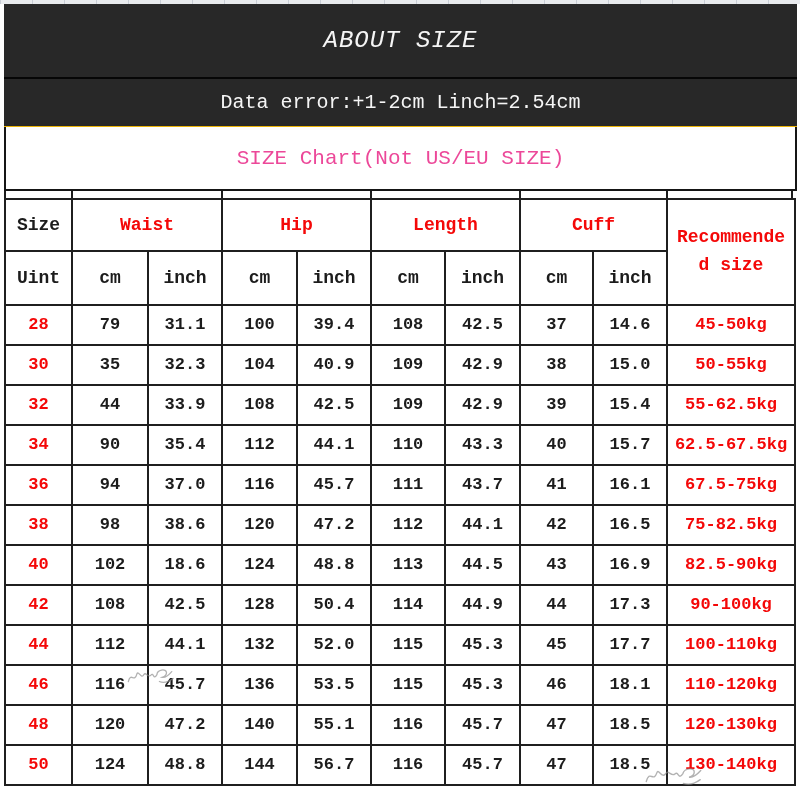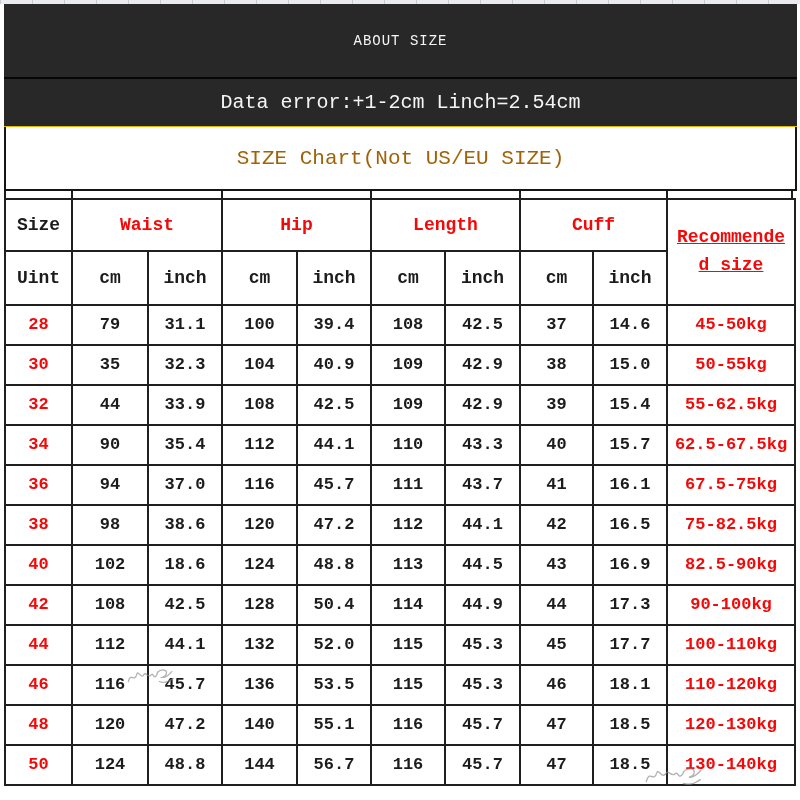--- a/index.html
+++ b/index.html
@@ -15,28 +15,28 @@
     height:4px;margin:0;
     background:#e9ebee;
     background-image:repeating-linear-gradient(90deg,#c9ced6 0,#c9ced6 1px,transparent 1px,transparent 32px);
   }
   .banner{
     margin:0 3px 0 4px;
     background:var(--banner-bg,#282828);
     display:flex;align-items:center;justify-content:center;
     color:var(--banner-text,#f5f5f5);
   }
-  .banner-about{height:73px;border-bottom:2px solid #060606;font-size:14px;letter-spacing:1px;}
+  .banner-about{height:73px;border-bottom:2px solid #060606;font-size:24px;letter-spacing:1px;font-style:italic;}
   .banner-note{height:47px;border-bottom:1px solid #eab308;font-size:20px;}
   .chart-title-cell{
     margin:0 3px 0 4px;height:62px;
     border-left:2px solid #151515;border-right:2px solid #151515;border-bottom:2px solid #151515;
     background:#fff;
     display:flex;align-items:center;justify-content:center;
-    font-size:21px;color:#a16207;
+    font-size:21px;color:#ec4899;
   }
   .table-spacer{position:relative;height:7px;margin:0 3px 0 4px;background:#fff;}
   .table-spacer i{position:absolute;top:0;width:2px;height:7px;background:#1c1c1c;}
   table.size-table{
     margin-left:4px;
     border-collapse:collapse;
     table-layout:fixed;
     width:791px;
     background:#fff;
   }
@@ -52,21 +52,20 @@
   .size-table thead tr.unit-row th{height:52px;font-size:18px;margin-left:28px;}
   .size-table td{height:38px;font-size:17px;}
   .dark{color:var(--text-black,#1c1c1c);}
   .red{color:var(--accent-red,#f40808);}
   th.recommended{
     font-size:18px;
     padding:17px 7px;
     overflow-wrap:break-word;
     word-break:break-word;
     line-height:1.55;
-    text-decoration:underline;
   }
   .watermark{position:absolute;opacity:.65;pointer-events:none;}
 </style>
 </head>
 <body>
 
 <div class="page" style="--accent-red: #f40808; --banner-bg: #282828; --banner-text: #f5f5f5; --text-black: #1c1c1c;">
 
   <div class="top-strip"></div>
 

